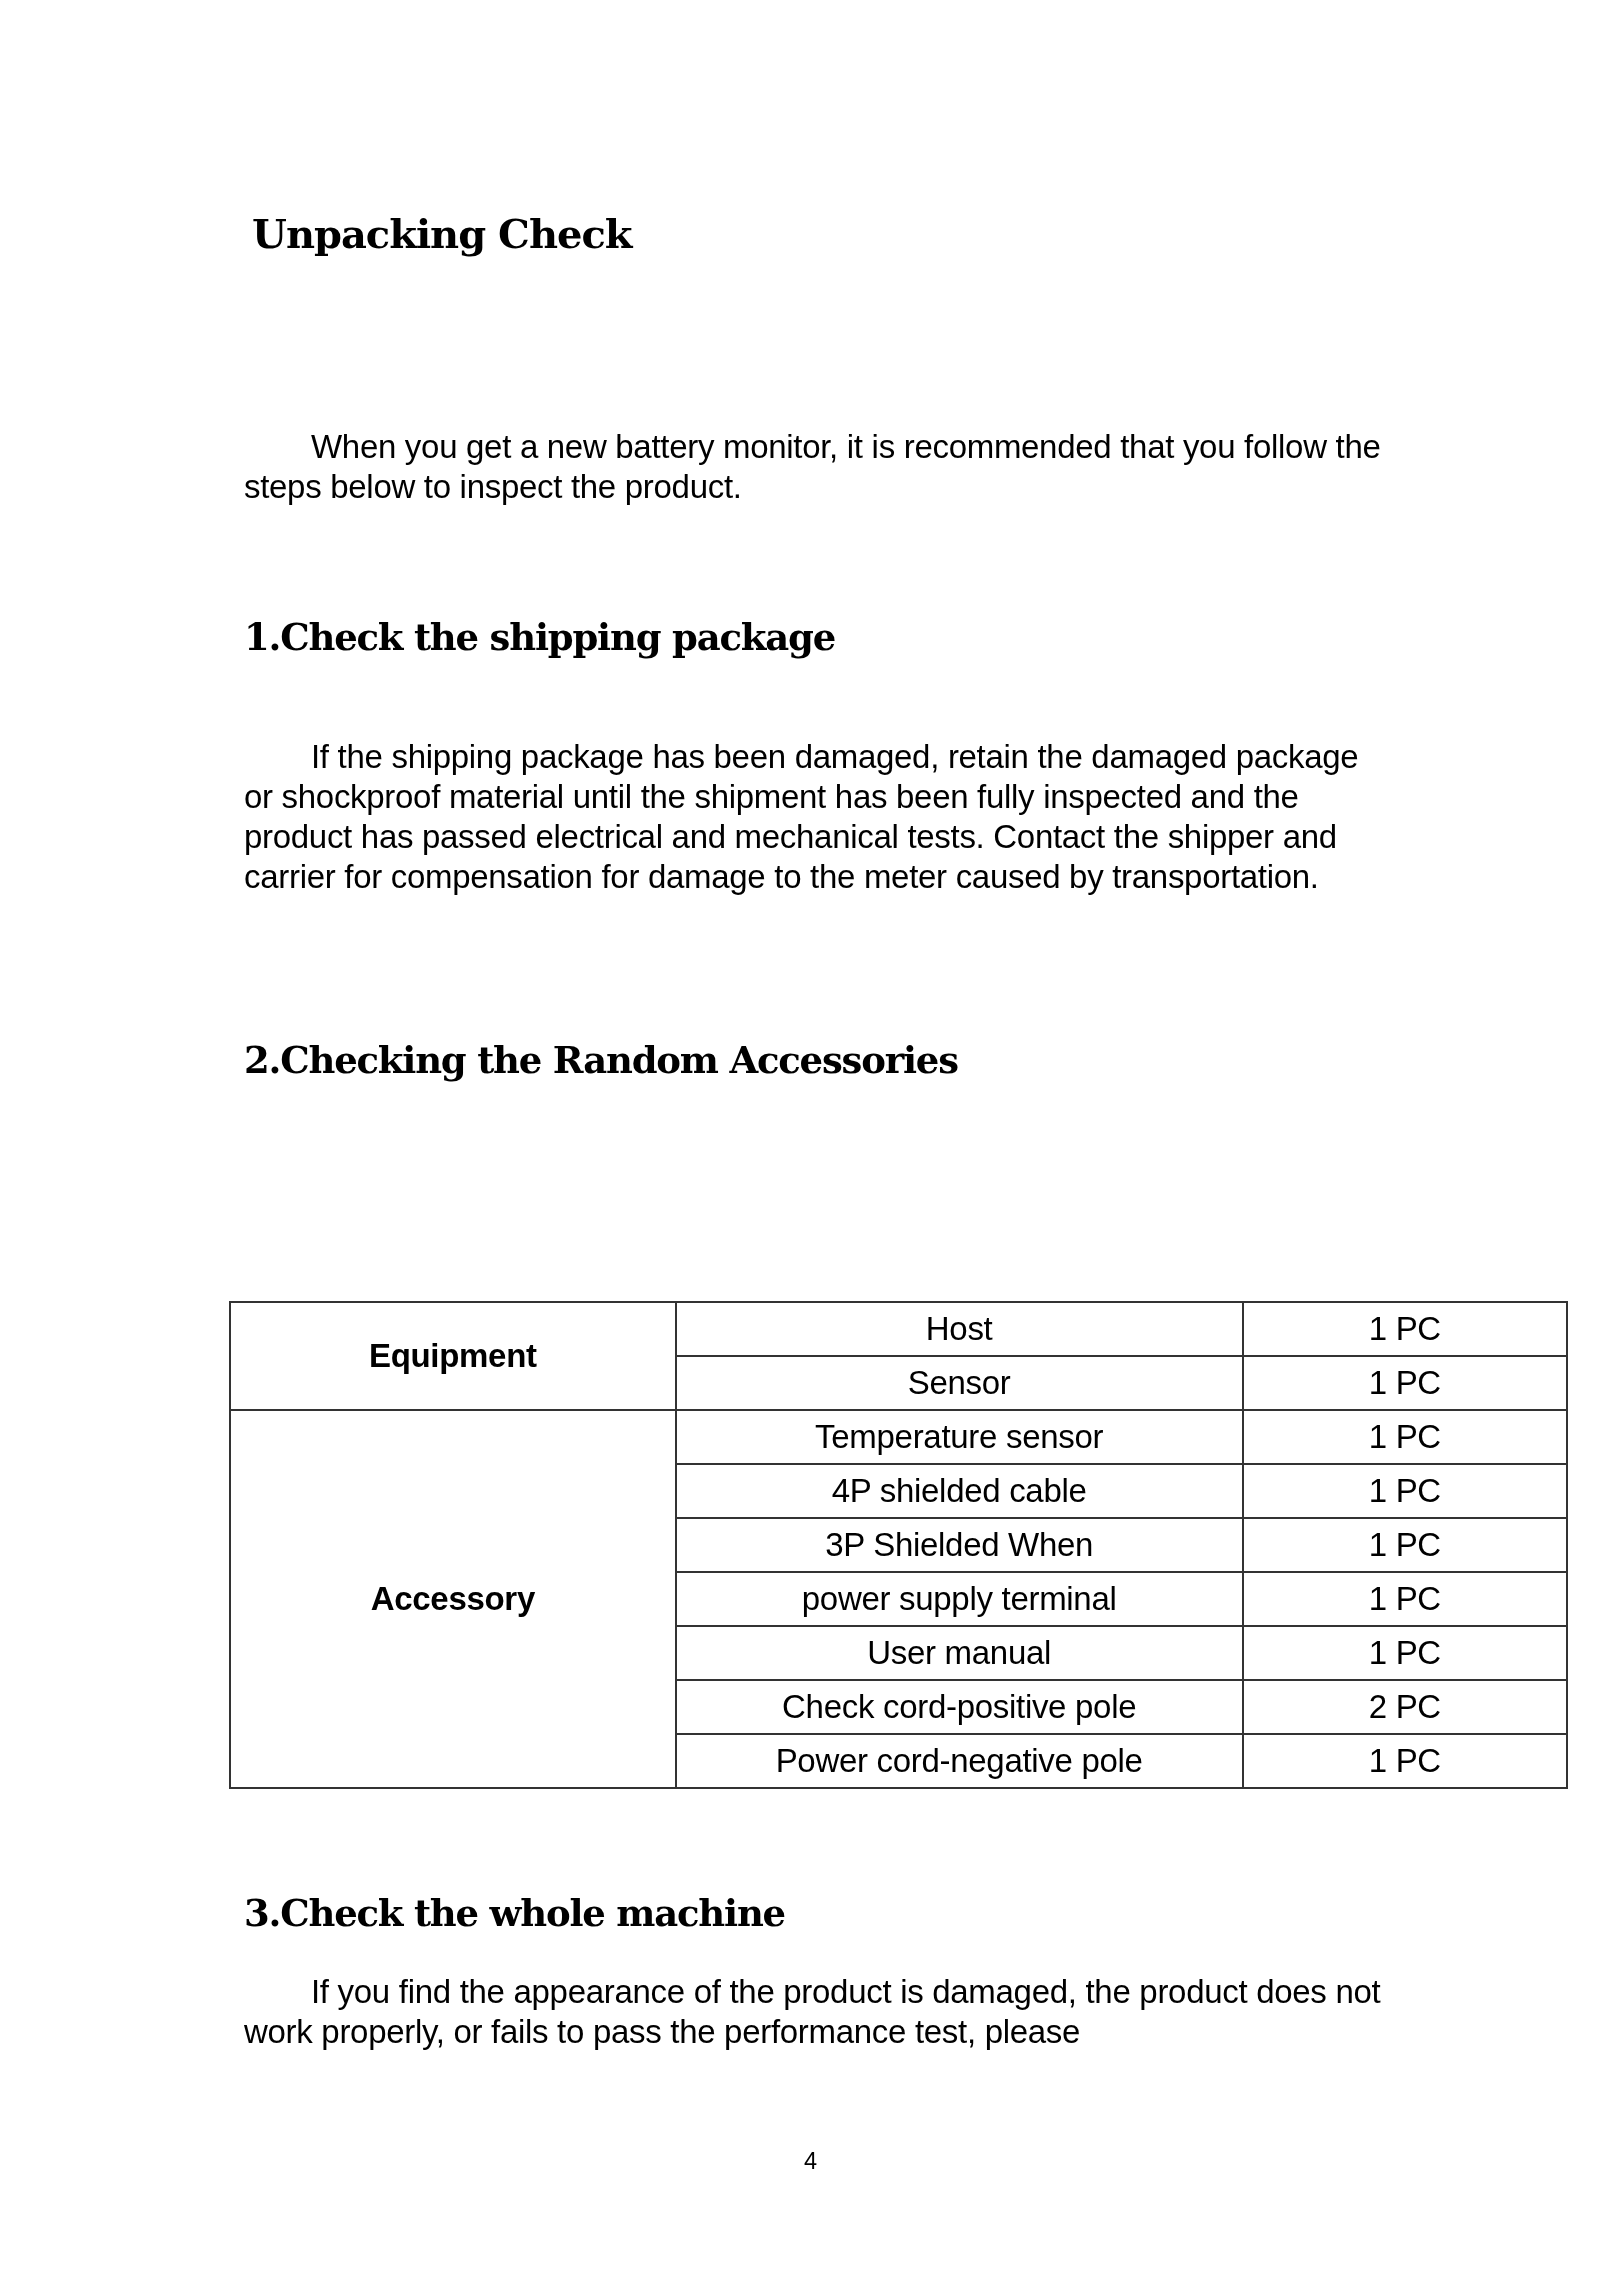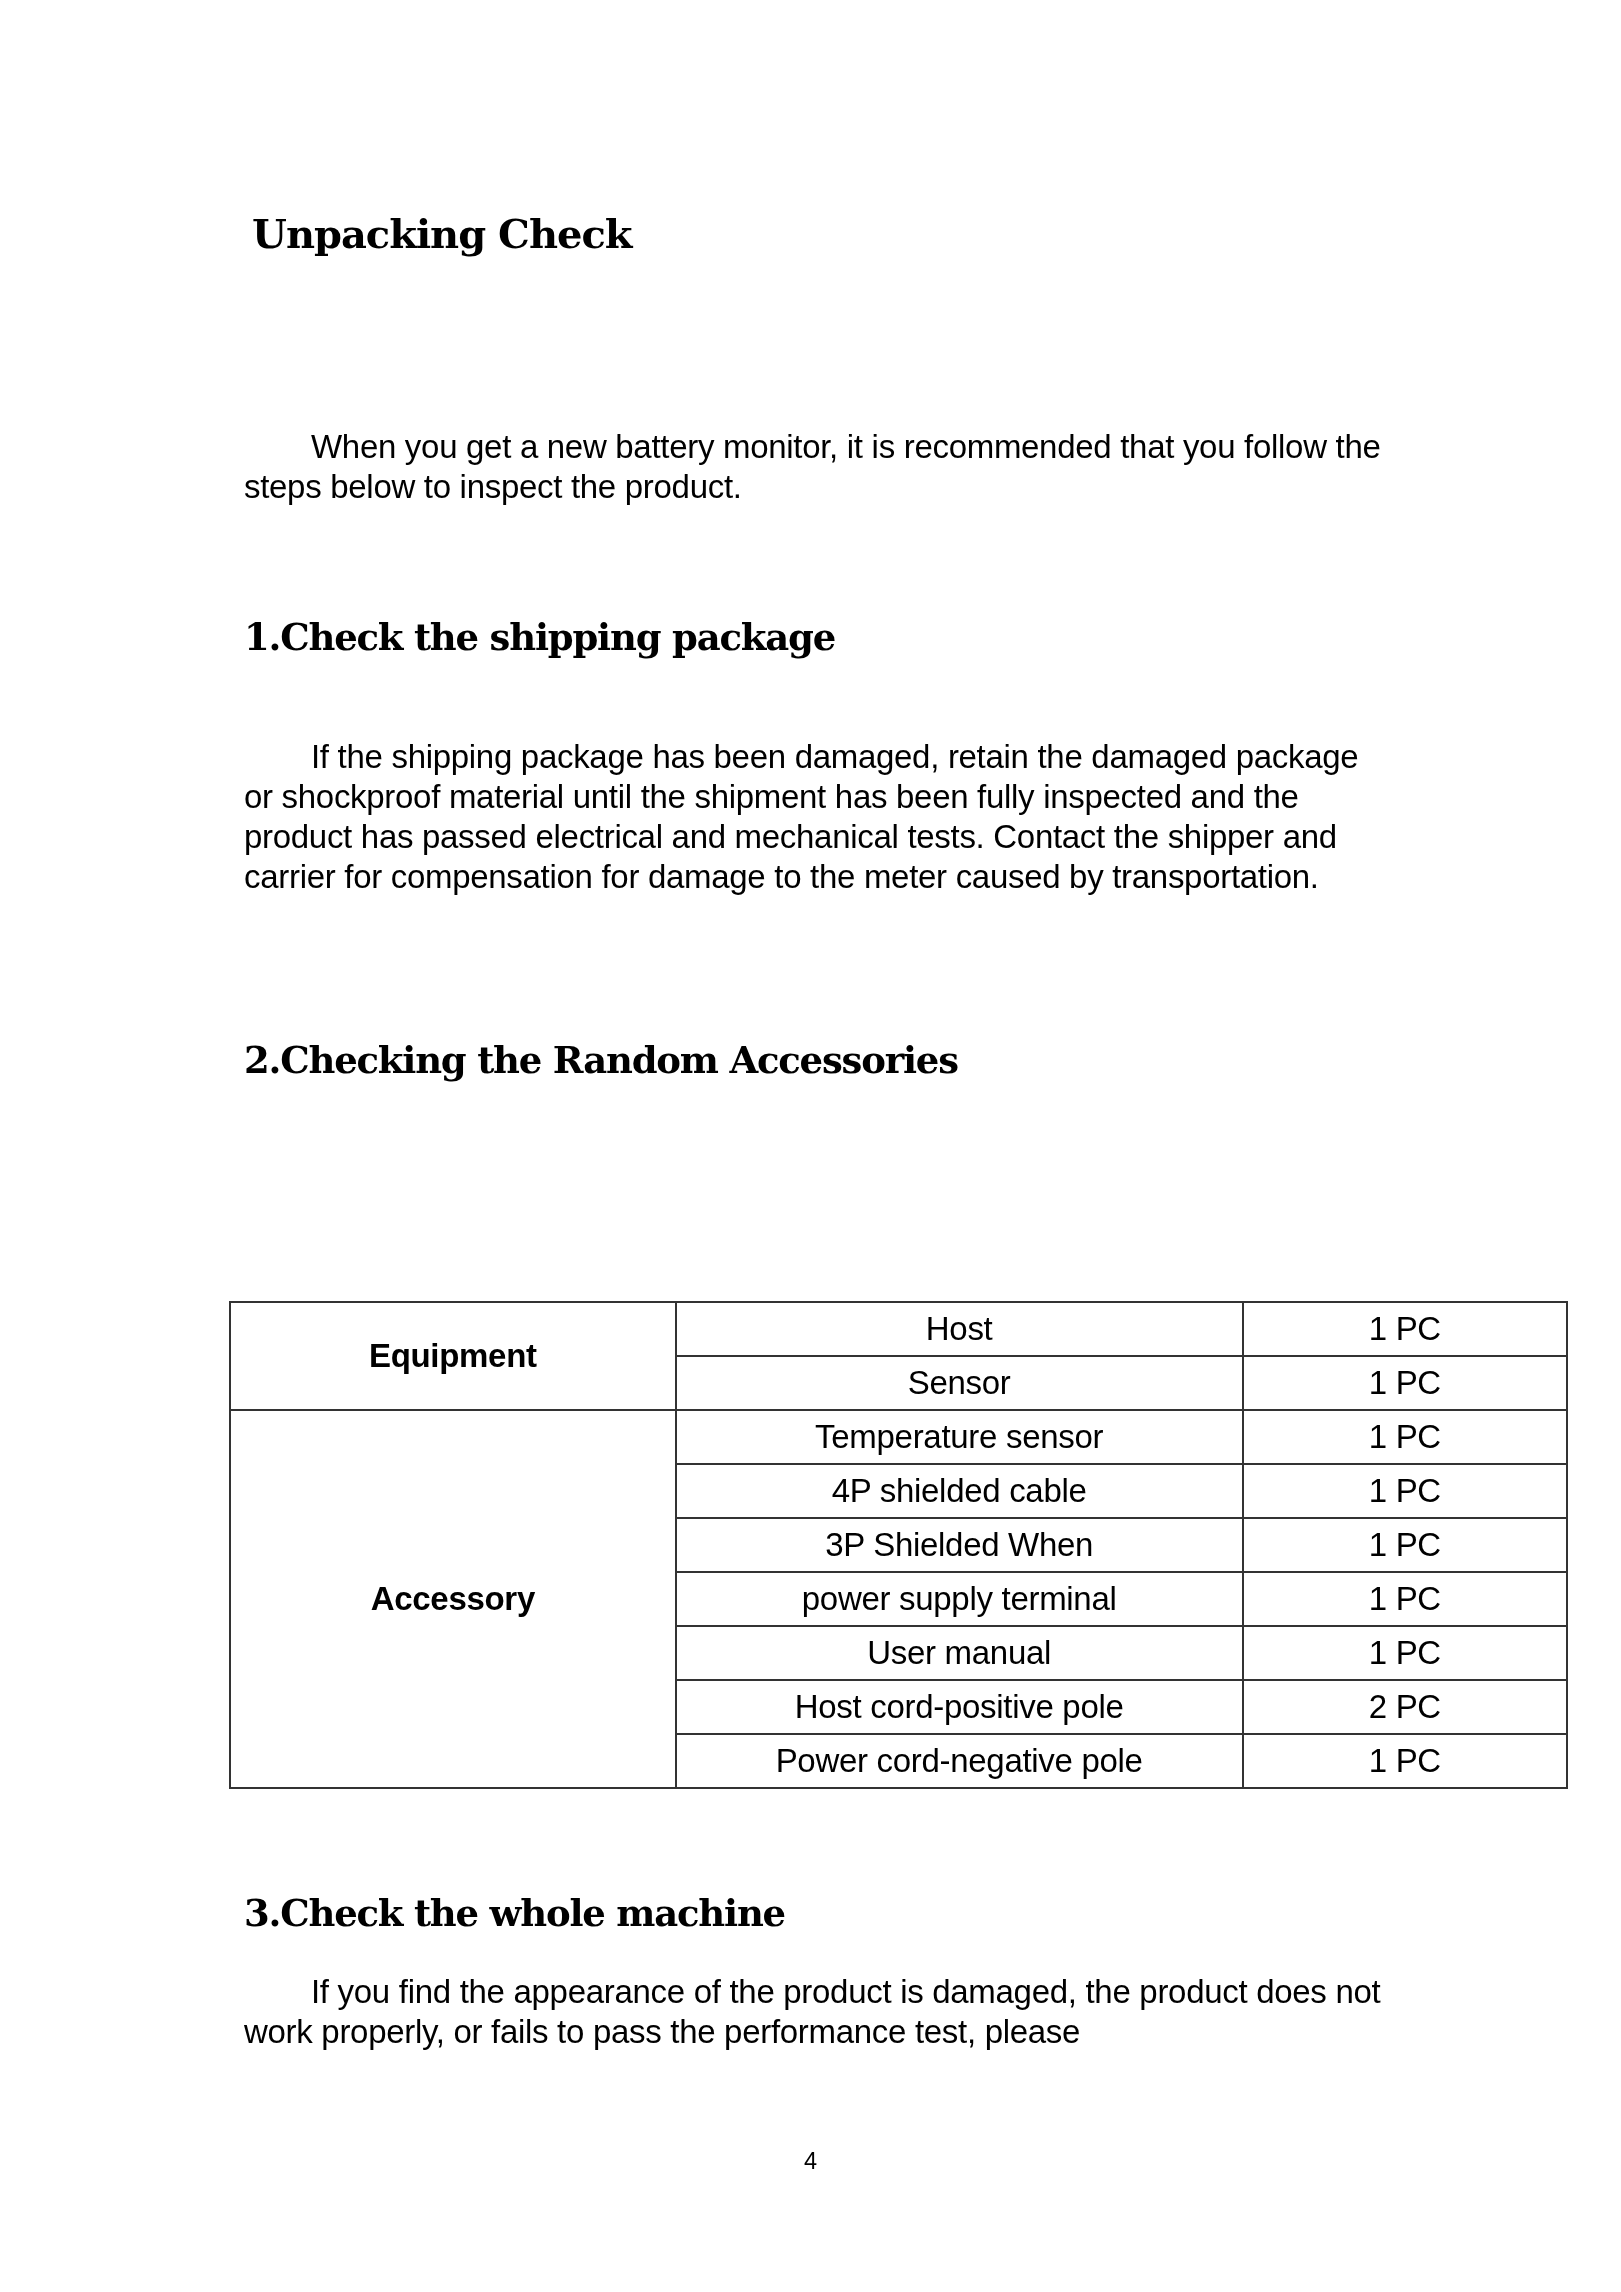--- a/index.html
+++ b/index.html
@@ -77,21 +77,21 @@
       </tr>
       <tr>
         <td class="item">power supply terminal</td>
         <td class="qty">1 PC</td>
       </tr>
       <tr>
         <td class="item">User manual</td>
         <td class="qty">1 PC</td>
       </tr>
       <tr>
-        <td class="item">Host cord-positive pole</td>
+        <td class="item">Check cord-positive pole</td>
         <td class="qty">2 PC</td>
       </tr>
       <tr>
         <td class="item">Power cord-negative pole</td>
         <td class="qty">1 PC</td>
       </tr>
     </tbody>
   </table>
 
   <h2 class="h2" style="top:1891px;">3.Check the whole machine</h2>

